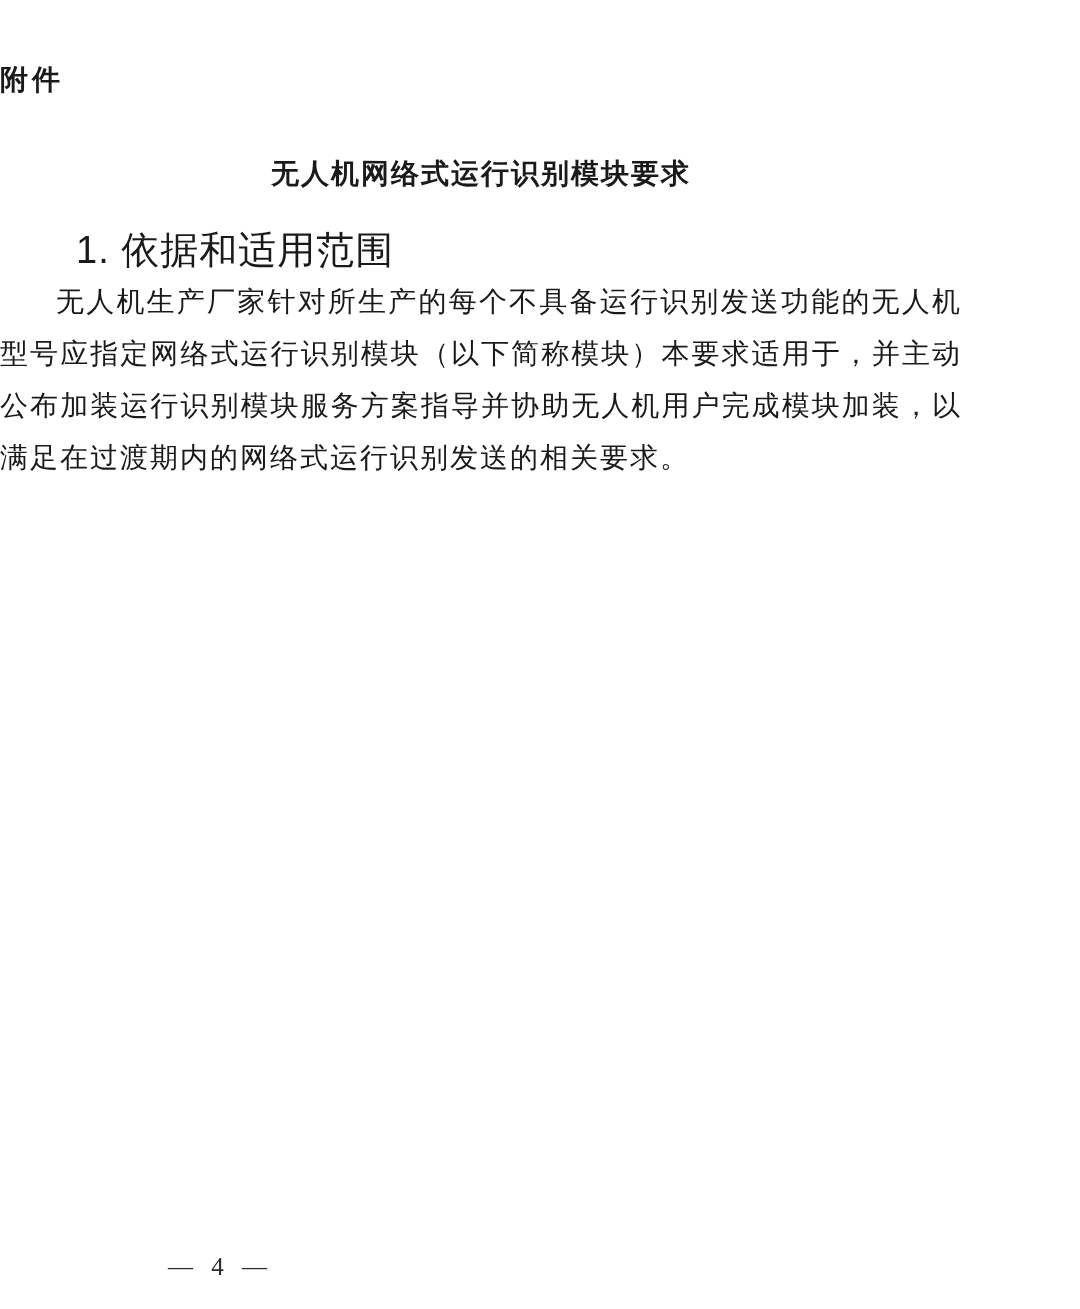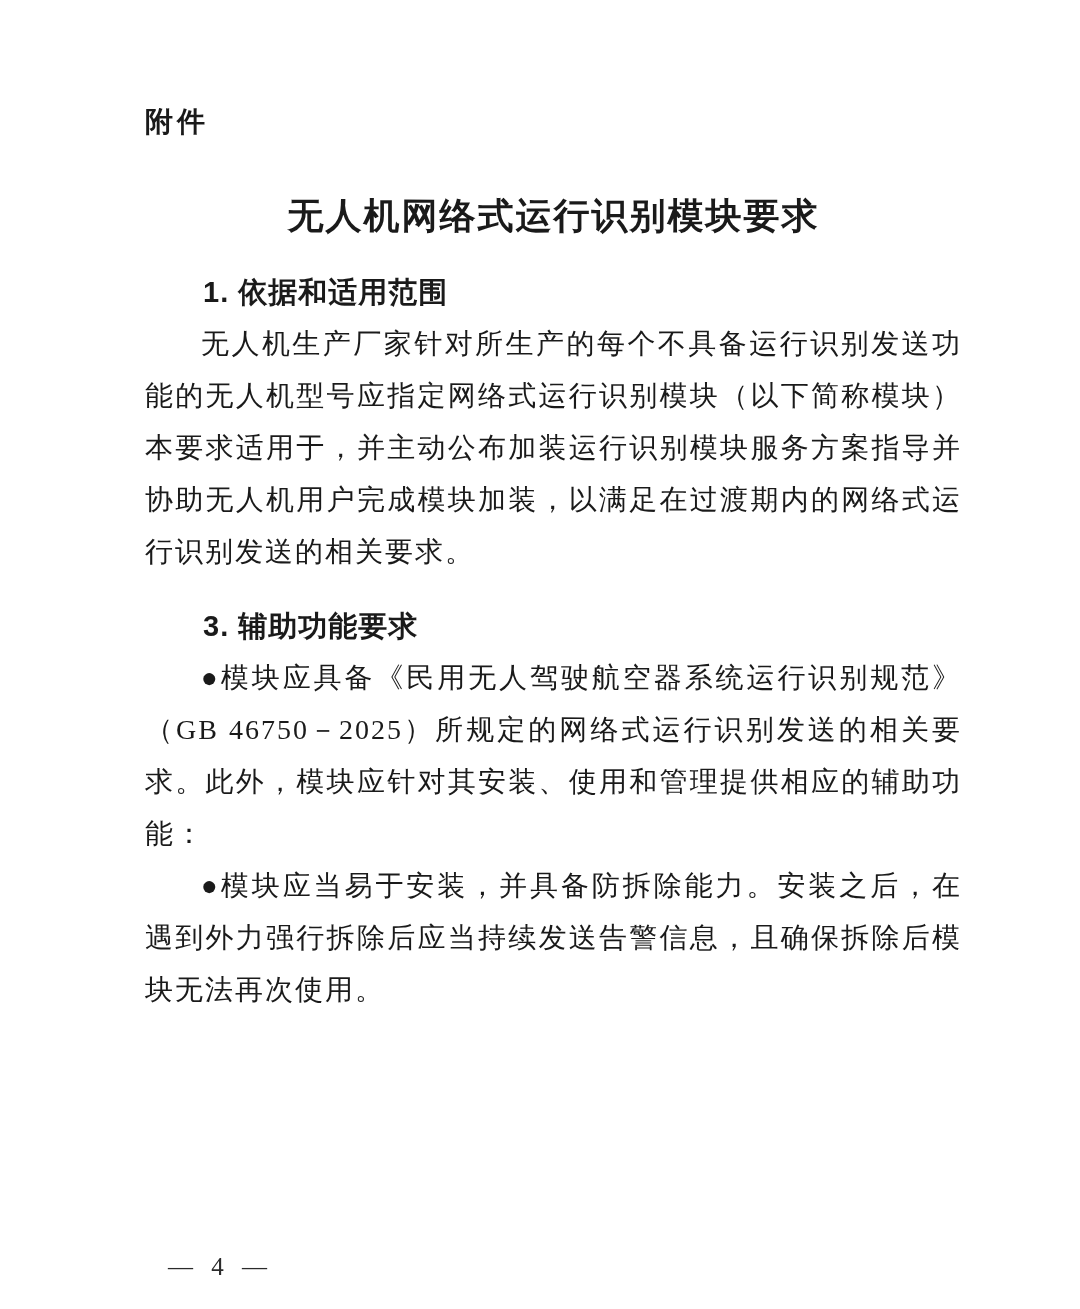--- a/index.html
+++ b/index.html
@@ -13,44 +13,42 @@
     height: 1309px;
     margin: 0 auto;
     background: #ffffff;
     color: #1a1a1a;
     font-family: "Liberation Serif", "DejaVu Serif", serif;
     overflow: hidden;
     box-sizing: border-box;
     padding-top: 60px;
   }
   .content {
-    padding-left: 145px;
     padding-right: 118px;
-    margin-top: 42px;
   }
   .attachment-label {
     font-family: "Liberation Sans", "DejaVu Sans", sans-serif;
     font-weight: bold;
     font-size: 28px;
     line-height: 40px;
     letter-spacing: 4px;
   }
   h1.doc-title {
     font-family: "Liberation Sans", "DejaVu Sans", sans-serif;
     font-weight: bold;
-    font-size: 36px;
+    font-size: 28px;
     line-height: 56px;
     text-align: center;
     letter-spacing: 2px;
     margin: 46px 0 0 0;
   }
   h2.section-heading {
     font-family: "Liberation Sans", "DejaVu Sans", sans-serif;
-    font-weight: bold;
-    font-size: 29px;
+    font-weight: normal;
+    font-size: 38px;
     line-height: 52px;
     margin: 22px 0 0 0;
     text-indent: 2em;
     letter-spacing: 1px;
   }
   p.body-paragraph {
     font-size: 28px;
     line-height: 52px;
     margin: 0;
     text-indent: 2em;
@@ -80,22 +78,17 @@
     <h1 class="doc-title">无人机网络式运行识别模块要求</h1>
 
     <section>
       <h2 class="section-heading">1. 依据和适用范围</h2>
     </section>
 
     <section>
       <p class="body-paragraph">无人机生产厂家针对所生产的每个不具备运行识别发送功能的无人机型号应指定网络式运行识别模块（以下简称模块）本要求适用于，并主动公布加装运行识别模块服务方案指导并协助无人机用户完成模块加装，以满足在过渡期内的网络式运行识别发送的相关要求。</p>
     </section>
 
-    <section>
-      <h2 class="section-heading">3. 辅助功能要求</h2>
-      <p class="body-paragraph">●模块应具备《民用无人驾驶航空器系统运行识别规范》（GB 46750－2025）所规定的网络式运行识别发送的相关要求。此外，模块应针对其安装、使用和管理提供相应的辅助功能：</p>
-      <p class="body-paragraph">●模块应当易于安装，并具备防拆除能力。安装之后，在遇到外力强行拆除后应当持续发送告警信息，且确保拆除后模块无法再次使用。</p>
-    </section>
 
   </div>
 
   <div class="page-number">— 4 —</div>
 </div>
 
 </body></html>

